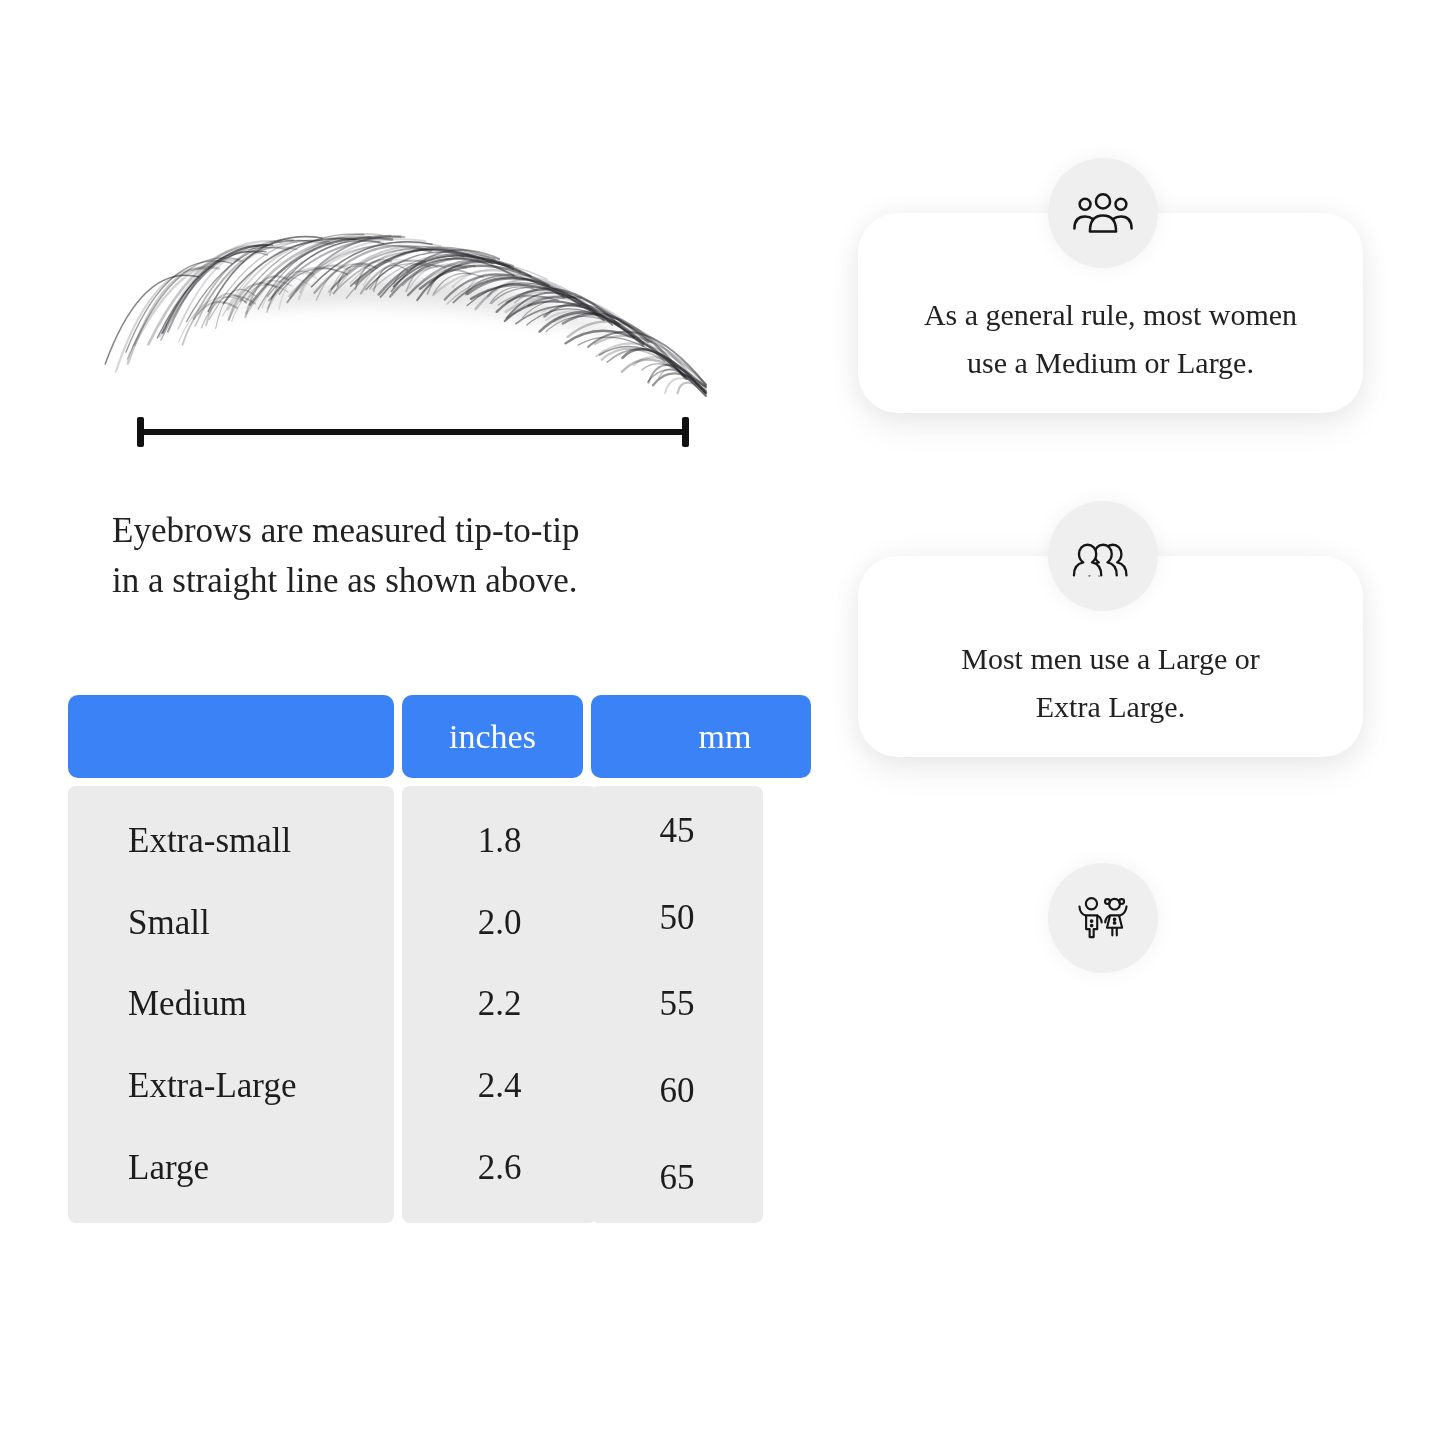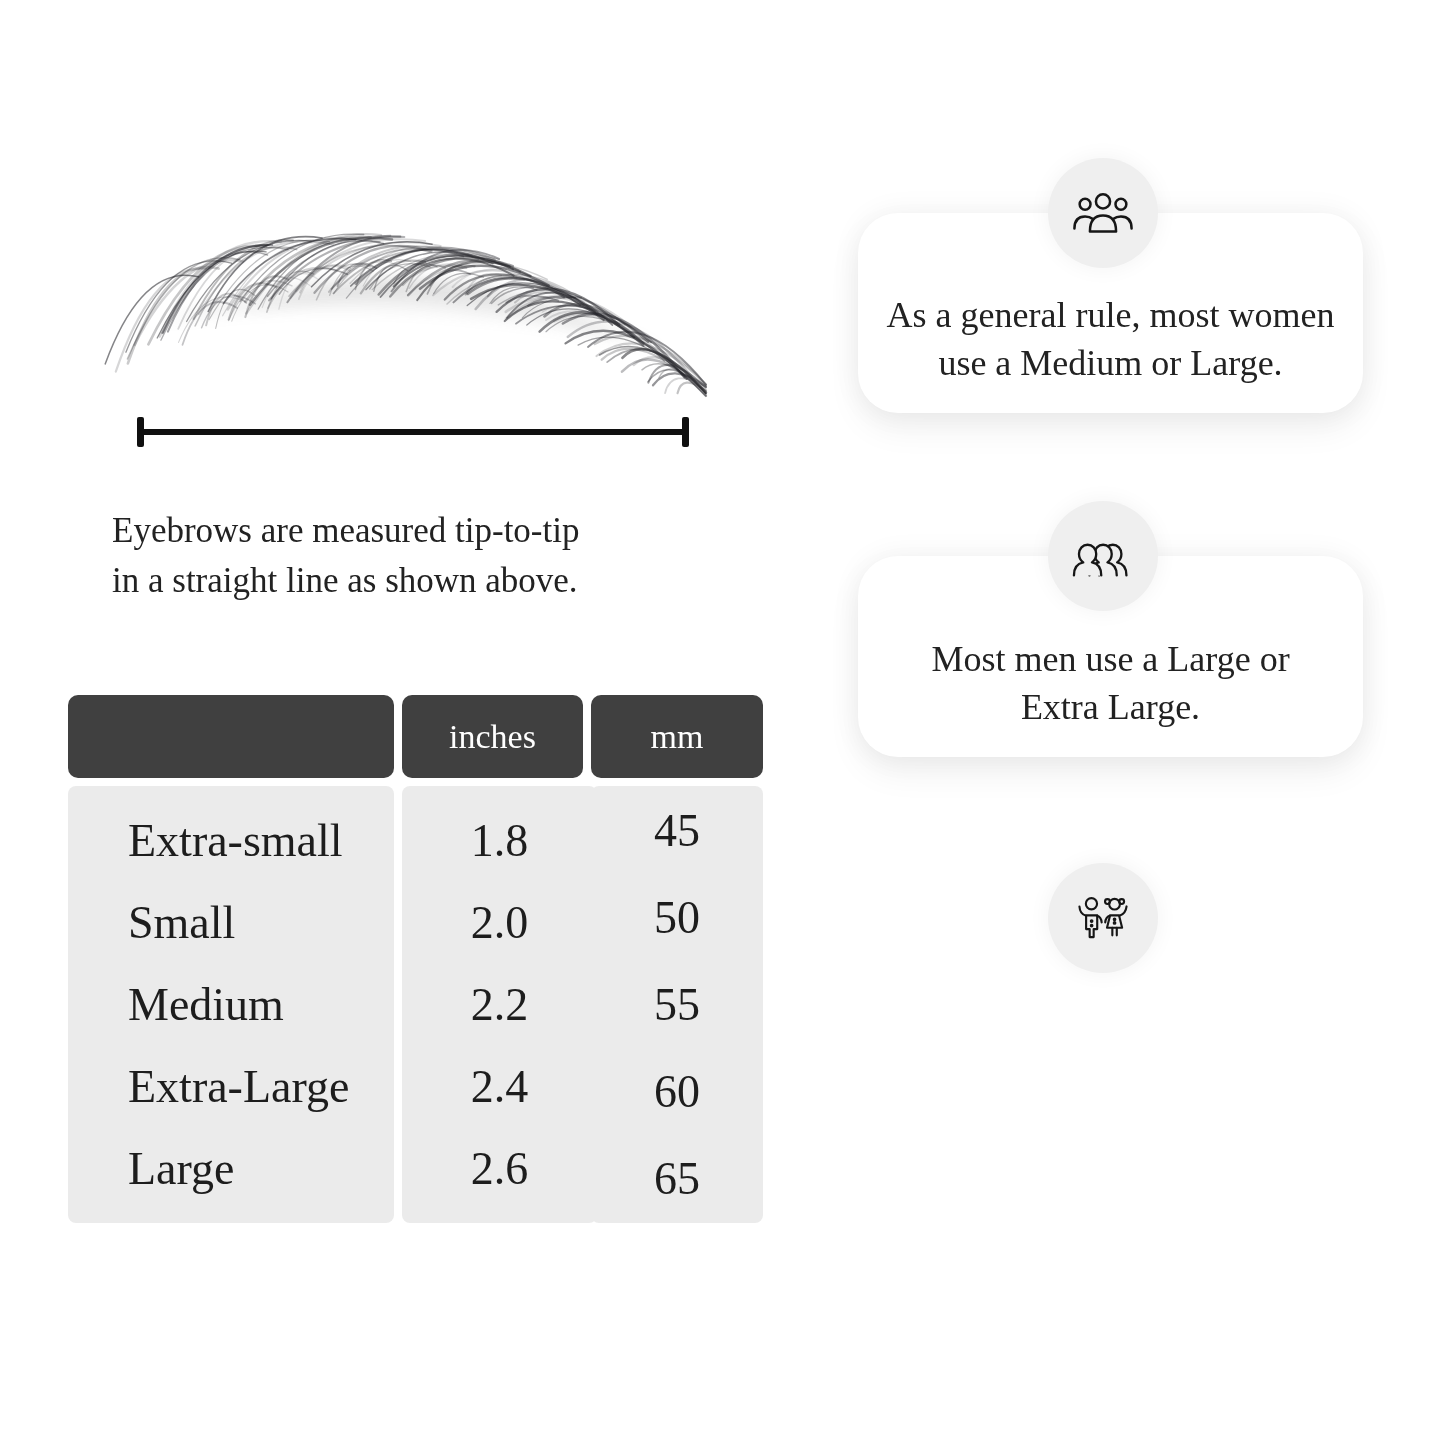--- a/index.html
+++ b/index.html
@@ -15,42 +15,42 @@
   .measure-cap{position:absolute;top:417px;width:7px;height:30px;background:#101010;border-radius:2px;}
   .cap-left{left:137px;}
   .cap-right{left:682px;}
   
   .caption{
     position:absolute;left:112px;top:506px;width:612px;
     font-size:35px;line-height:50px;color:#222222;
   }
   
   .col-hdr{
-    position:absolute;top:695px;height:83px;background:#404040;border-radius:10px;
+    position:absolute;top:695px;height:83px;background:#3b82f6;border-radius:10px;
     color:#ffffff;display:flex;align-items:center;justify-content:center;font-size:34px;
   }
   .hdr-1{left:68px;width:326px;}
   .hdr-2{left:402px;width:181px;}
-  .hdr-3{left:591px;width:172px;}
+  .hdr-3{left:591px;width:172px;padding-left:48px;}
   .col-body{
     position:absolute;top:786px;height:437px;background:#ebebeb;border-radius:8px;
     display:flex;flex-direction:column;justify-content:space-around;
-    padding:14px 0;box-sizing:border-box;font-size:46px;
+    padding:14px 0;box-sizing:border-box;font-size:35px;
   }
   .body-1{left:68px;width:326px;}
   .body-2{left:402px;width:195px;}
   .body-3{left:591px;width:172px;gap:25px;}
   .cell-label{padding-left:60px;text-align:left;}
   .cell-num{text-align:center;}
   
   .card{
     position:absolute;left:858px;width:505px;background:#ffffff;border-radius:40px;
     box-shadow:0 0 30px rgba(0,0,0,0.06),0 16px 34px rgba(0,0,0,0.06);
     display:flex;align-items:center;justify-content:center;text-align:center;
-    font-size:36px;line-height:48px;color:#222222;box-sizing:border-box;
+    font-size:30px;line-height:48px;color:#222222;box-sizing:border-box;
   }
   .card-1{top:213px;height:200px;padding-top:52px;}
   .card-2{top:556px;height:201px;padding-top:52px;}
   .card-3{top:918px;height:344px;padding-top:55px;}
   .icon-circle{
     position:absolute;left:1048px;width:110px;height:110px;border-radius:50%;
     background:#efefef;display:flex;align-items:center;justify-content:center;
     box-shadow:0 0 22px rgba(0,0,0,0.05);
   }
   .circle-1{top:158px;}

